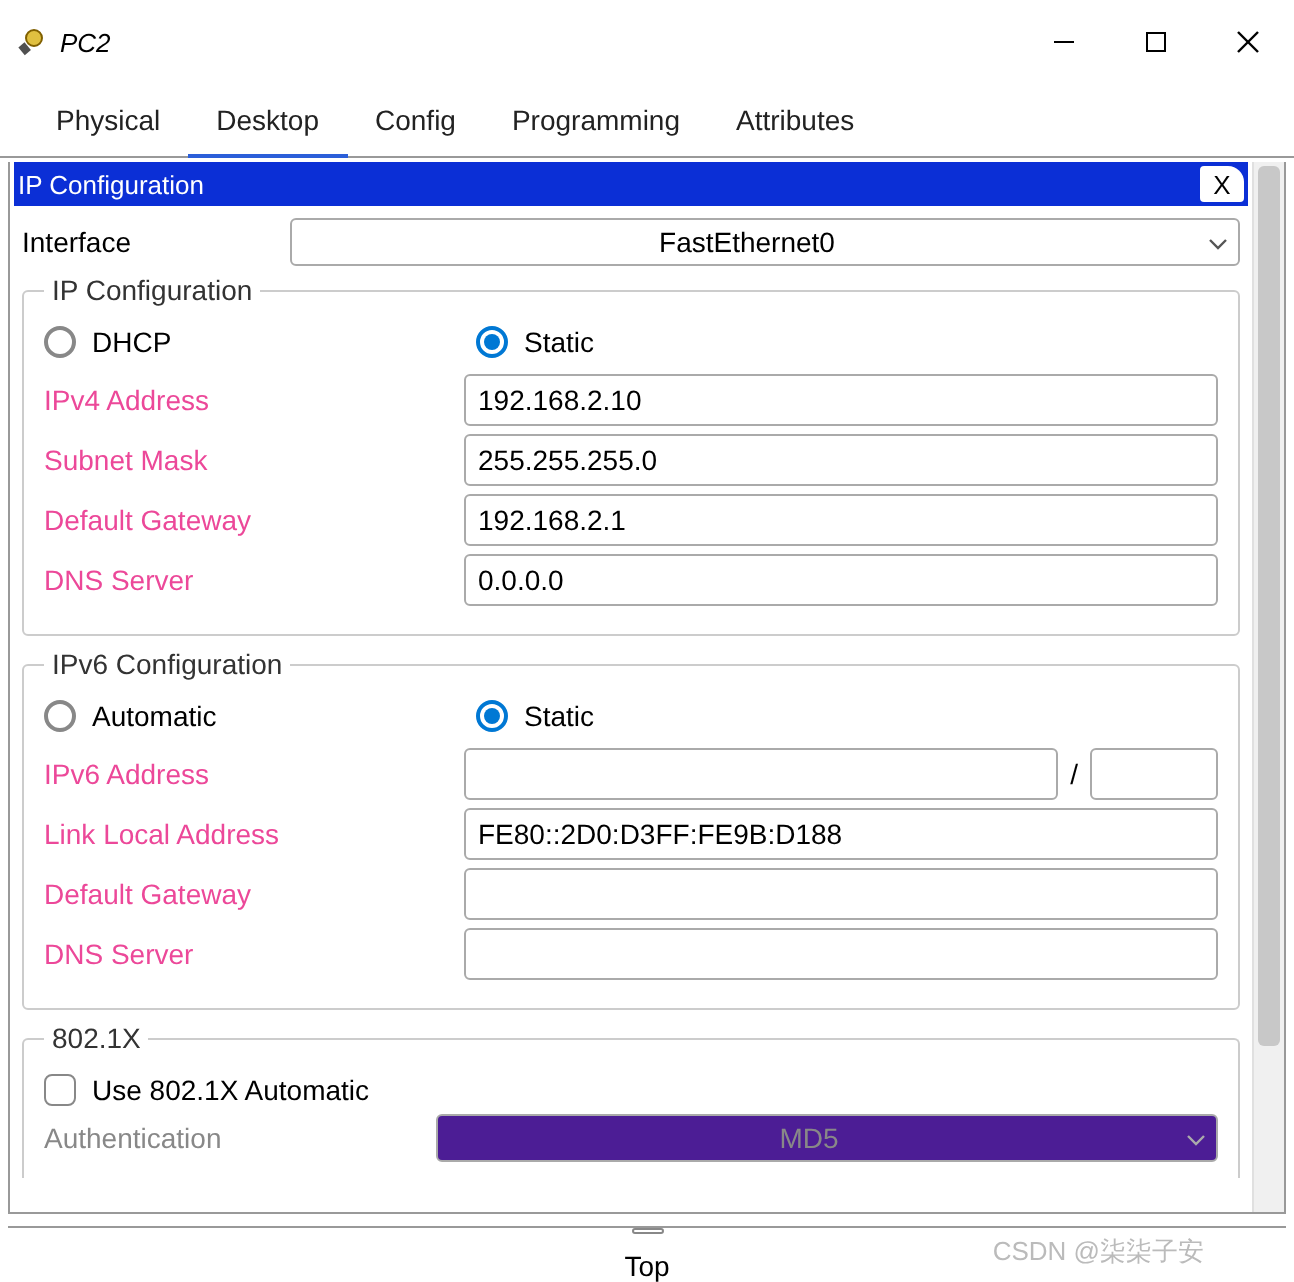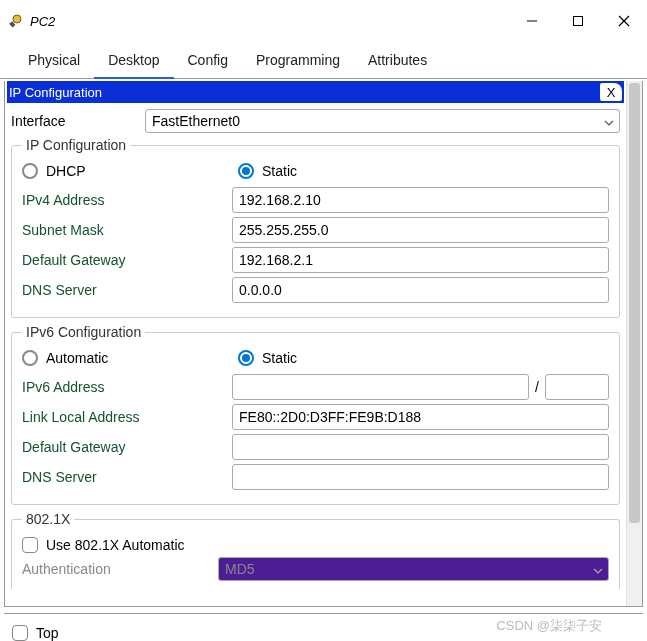--- a/index.html
+++ b/index.html
@@ -21,44 +21,44 @@
     
     .panel-header { background: #0b2fd6; color: #fff; font-size: 13px; padding: 2px 0 2px 2px; margin: 2px 18px 0 2px; display: flex; align-items: center; }
     .panel-header-title { flex: 1; }
     .panel-close { background: #fff; color: #000; width: 22px; height: 18px; display: flex; align-items: center; justify-content: center; font-size: 13px; border-radius: 2px 8px 2px 2px; margin-right: 2px; cursor: pointer; }
     
     .body-inner { margin-right: 16px; padding: 2px 6px 0 6px; }
     
     .interface-row { display: flex; align-items: center; margin: 4px 0 2px; }
     .interface-label { width: 134px; font-size: 14px; }
     .interface-select { flex: 1; position: relative; }
-    .interface-select-box { border: 1px solid #aaa; border-radius: 3px; padding: 3px 24px 3px 6px; font-size: 14px; background: #fff; cursor: pointer; }
+    .interface-select-box { border: 1px solid #aaa; border-radius: 3px; padding: 3px 24px 3px 6px; font-size: 14px; background: #fff; cursor: pointer; text-align: center; }
     .chevron { position: absolute; right: 6px; top: 50%; transform: translateY(-50%); }
     
     fieldset { border: 1px solid #ccc; border-radius: 3px; margin: 4px 0 6px; padding: 6px 10px 10px; }
     legend { font-size: 14px; padding: 0 4px; color: #333; }
     
     .radio-row { display: flex; gap: 16px; margin: 4px 0 8px; }
     .radio-cell1 { width: 200px; display: flex; align-items: center; gap: 8px; font-size: 14px; }
     .radio-cell2 { display: flex; align-items: center; gap: 8px; font-size: 14px; }
     
     .radio-outer { width: 16px; height: 16px; border: 2px solid #888; border-radius: 50%; display: inline-flex; align-items: center; justify-content: center; cursor: pointer; }
     .radio-outer.checked { border-color: #0078d4; }
     .radio-inner { width: 8px; height: 8px; background: #0078d4; border-radius: 50%; }
     
     .field-row { display: flex; align-items: center; margin: 4px 0; }
-    .field-label { width: 210px; font-size: 14px; color: #14532d; }
+    .field-label { width: 210px; font-size: 14px; color: #ec4899; }
     .field-input { flex: 1; border: 1px solid #aaa; border-radius: 3px; padding: 4px 6px; font-size: 14px; background: #fff; }
     .slash { padding: 0 6px; font-size: 14px; }
     .suffix-input { width: 64px; border: 1px solid #aaa; border-radius: 3px; padding: 4px 6px; font-size: 14px; background: #fff; }
     
     .checkbox-row { display: flex; align-items: center; gap: 8px; font-size: 14px; margin: 4px 0; }
     .checkbox { width: 16px; height: 16px; border: 1px solid #888; border-radius: 4px; cursor: pointer; background: #fff; }
     
-    .footer { position: absolute; bottom: 0; left: 4px; right: 4px; height: 28px; border-top: 1px solid #999; display: flex; align-items: flex-end; padding: 0 8px; gap: 8px; font-size: 14px; background: #fff; }
+    .footer { position: absolute; bottom: 0; left: 4px; right: 4px; height: 28px; border-top: 1px solid #999; display: flex; align-items: center; padding: 0 8px; gap: 8px; font-size: 14px; background: #fff; flex-direction: column; }
     
     .watermark { position: absolute; bottom: 6px; right: 45px; font-size: 13px; color: #bbb; pointer-events: none; }
   </style>
 </head>
 <body>
 
 <div class="titlebar">
   <span class="titlebar-icon">
     <svg viewBox="0 0 16 16">
         <circle cx="9" cy="6" r="4" fill="#e0c040" stroke="#806000" stroke-width="1"></circle>

